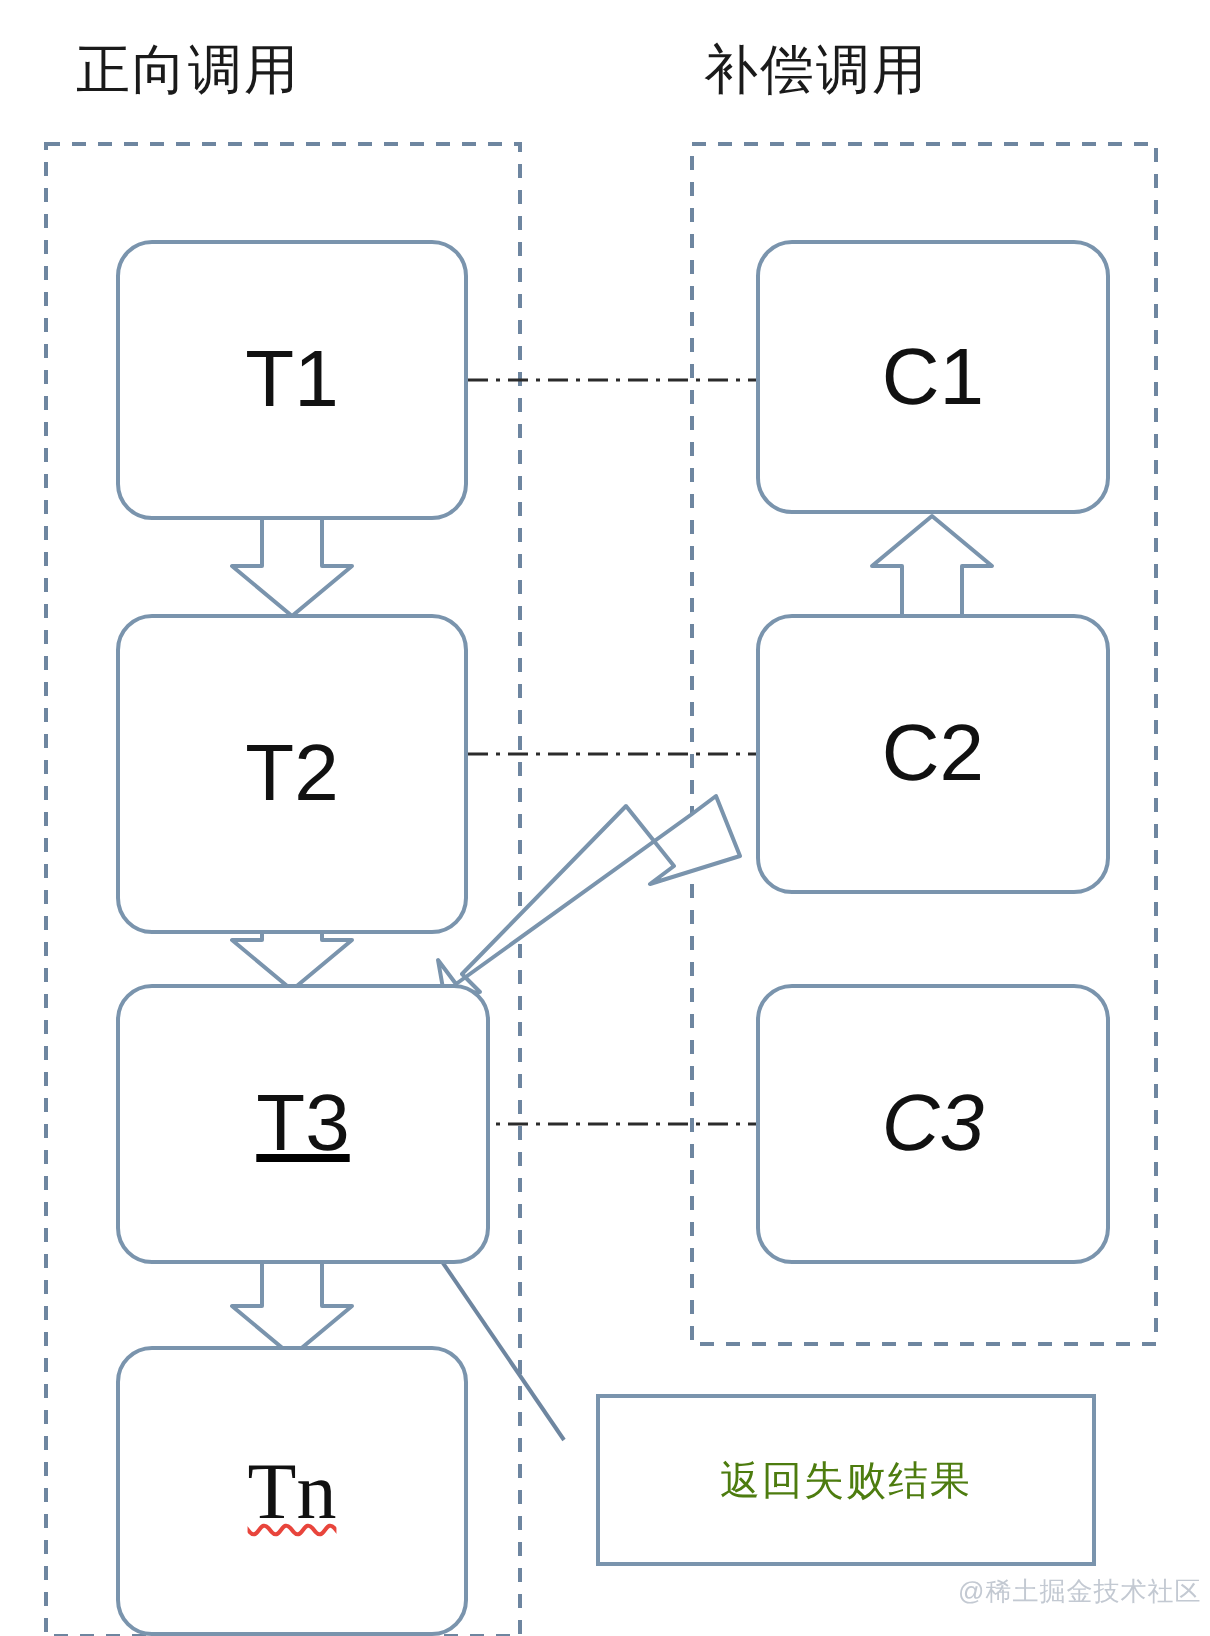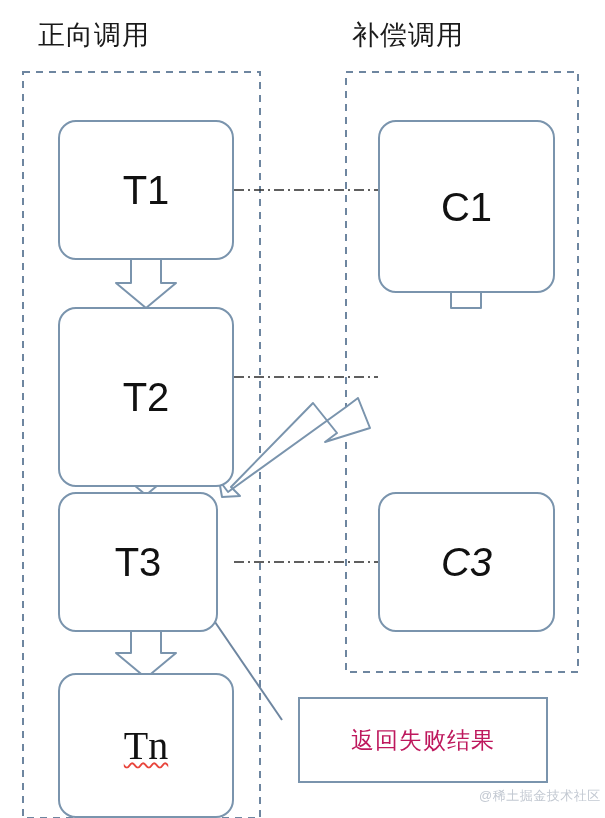--- a/index.html
+++ b/index.html
@@ -63,22 +63,22 @@
     width: 250px;
     height: 86px;
     box-sizing: border-box;
     border: 2px solid #7a94ad;
     background: #ffffff;
     display: flex;
     align-items: center;
     justify-content: center;
   }
   #label-box-text {
-    font-size: 23px;
-    color: #be185d;
+    font-size: 20px;
+    color: #4d7c0f;
     letter-spacing: 1px;
     white-space: nowrap;
   }
 
   #watermark {
     position: absolute;
     left: 455px;
     top: 787px;
     font-size: 13px;
     color: #c3c9d2;
@@ -115,36 +115,39 @@
 
     <polygon points="313,403 337,433 325,442 370,428 358,398 346,407 228,492 219,480 222,497 240,496 231,487" fill="#ffffff" stroke="#7a94ad" stroke-width="2" stroke-linejoin="round"></polygon>
 
     <line x1="202" y1="603" x2="282" y2="720" stroke="#6e86a0" stroke-width="2"></line>
   </svg>
 
   <div class="node" id="node-t1" style="left:58px; top:120px; width:176px; height:140px;align-items:center;">
     <span class="node-label">T1</span>
   </div>
 
-  <div class="node" id="node-t2" style="left:58px; top:307px; width:176px; height:180px;text-align:right;">
+  <div class="node" id="node-t2" style="left:58px; top:307px; width:176px; height:160px;text-align:right;">
     <span class="node-label">T2</span>
   </div>
 
-  <div class="node" id="node-t3" style="left:58px; top:492px; width:160px; height:140px;">
+  <div class="node" id="node-t3" style="left:58px; top:492px; width:187px; height:140px;text-decoration:underline;">
     <span class="node-label">T3</span>
   </div>
 
   <div class="node" id="node-tn" style="left:58px; top:673px; width:176px; height:145px;font-family:Liberation Serif, serif;">
     <span class="node-label misspelled">Tn</span>
   </div>
 
-  <div class="node" id="node-c1" style="left:378px; top:120px; width:177px; height:173px;">
+  <div class="node" id="node-c1" style="left:378px; top:120px; width:177px; height:137px;">
     <span class="node-label">C1</span>
   </div>
 
+  <div class="node" id="node-c2" style="left:378px; top:307px; width:177px; height:140px;">
+    <span class="node-label">C2</span>
+  </div>
 
   <div class="node" id="node-c3" style="left:378px; top:492px; width:177px; height:140px;font-style:italic;">
     <span class="node-label">C3</span>
   </div>
 
   <div id="label-box">
     <span id="label-box-text">返回失败结果</span>
   </div>
 
   <div id="watermark">@稀土掘金技术社区</div>

